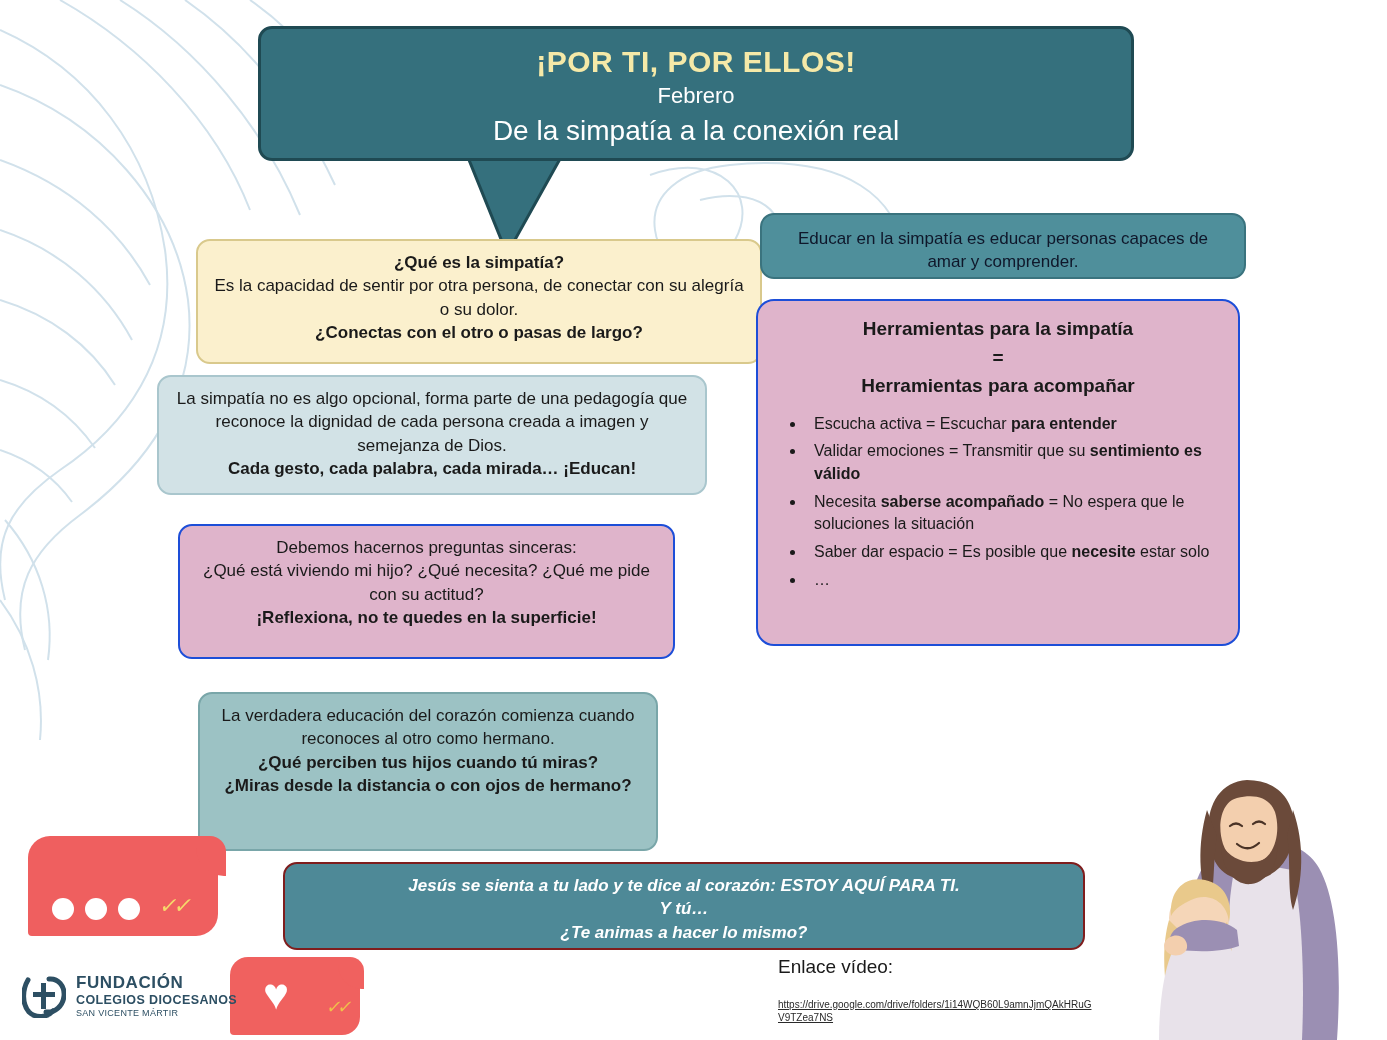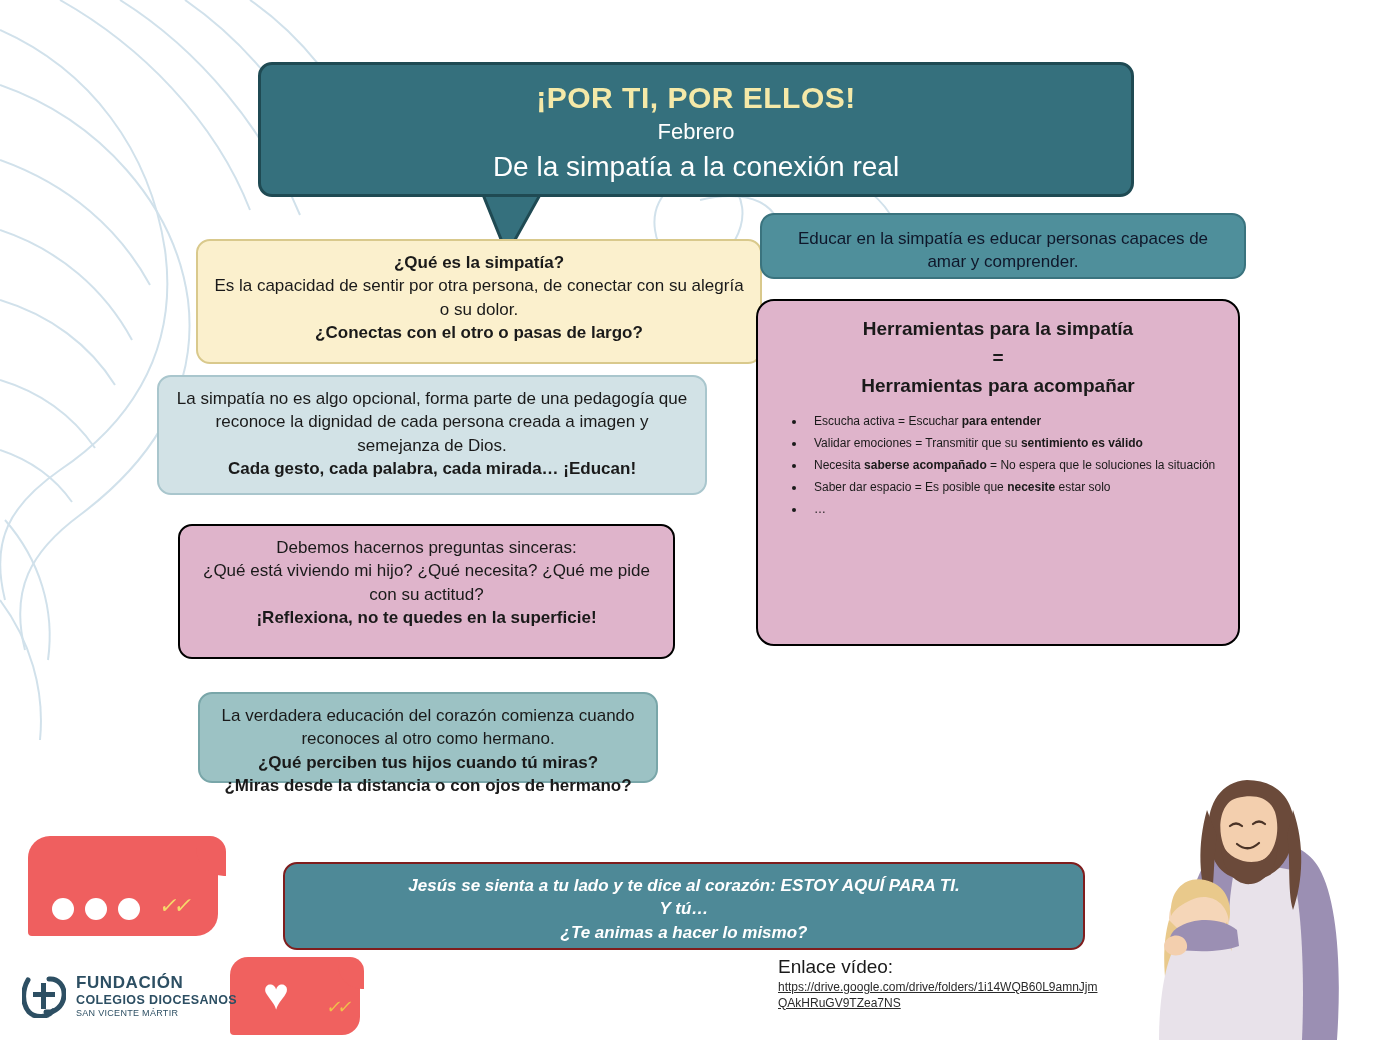--- a/index.html
+++ b/index.html
@@ -35,21 +35,20 @@
     top: 26px;
     width: 876px;
     height: 135px;
     background: #35707d;
     border: 3px solid #1f4a53;
     border-radius: 14px;
     box-sizing: border-box;
     text-align: center;
     color: #ffffff;
     padding-top: 14px;
-    margin-top: 36px;
   }
   .header-title {
     font-size: 30px;
     font-weight: bold;
     color: #f5e9a8;
     letter-spacing: 0.5px;
     line-height: 1.25;
   }
   .header-sub1 {
     font-size: 22px;
@@ -83,21 +82,21 @@
   .box-cream {
     background: #fbf0cd;
     border: 2px solid #d9c98c;
   }
   .box-blue {
     background: #d2e2e6;
     border: 2px solid #a9c6cd;
   }
   .box-pink {
     background: #dfb4cb;
-    border: 2px solid #000000;
+    border: 2px solid #1d4ed8;
   }
   .box-teal {
     background: #9cc2c4;
     border: 2px solid #79a6a9;
   }
   .box-darkteal {
     background: #4f8f9b;
     border: 2px solid #3a737e;
     color: #0f172a;
   }
@@ -112,21 +111,21 @@
   #box-que-es {
     left: 196px; top: 239px; width: 566px; height: 125px;
   }
   #box-no-opcional {
     left: 157px; top: 375px; width: 550px; height: 120px;
   }
   #box-preguntas {
     left: 178px; top: 524px; width: 497px; height: 135px;
   }
   #box-verdadera {
-    left: 198px; top: 692px; width: 460px; height: 91px;
+    left: 198px; top: 692px; width: 460px; height: 159px;
   }
   #box-educar {
     left: 760px; top: 213px; width: 486px; height: 66px;
     font-size: 17px;
     padding-top: 12px;
   }
   #box-herramientas {
     left: 756px; top: 299px; width: 484px; height: 347px;
     text-align: left;
     padding: 14px 22px;
@@ -155,21 +154,21 @@
   .herr-title2 {
     text-align: center;
     font-weight: bold;
     font-size: 19px;
     line-height: 1.5;
     margin-bottom: 10px;
   }
   ul.herr-list {
     margin: 12px 0 0 0;
     padding-left: 26px;
-    font-size: 12px;
+    font-size: 16px;
     line-height: 1.42;
   }
   ul.herr-list li {
     margin-bottom: 5px;
     padding-left: 8px;
   }
 
   
   .chat-red {
     position: absolute;
@@ -274,27 +273,27 @@
     position: absolute;
     left: 778px;
     top: 956px;
     width: 320px;
   }
   .video-label {
     font-size: 19px;
     color: #1a1a1a;
   }
   .video-url {
-    font-size: 12px;
+    font-size: 10px;
     color: #2a2a2a;
     text-decoration: underline;
     word-break: break-all;
     line-height: 1.3;
     display: block;
-    margin-top: 2px;
+    margin-top: 20px;
   }
 
   
   .illus {
     position: absolute;
     right: 0px;
     bottom: 0px;
     width: 300px;
     height: 300px;
   }

